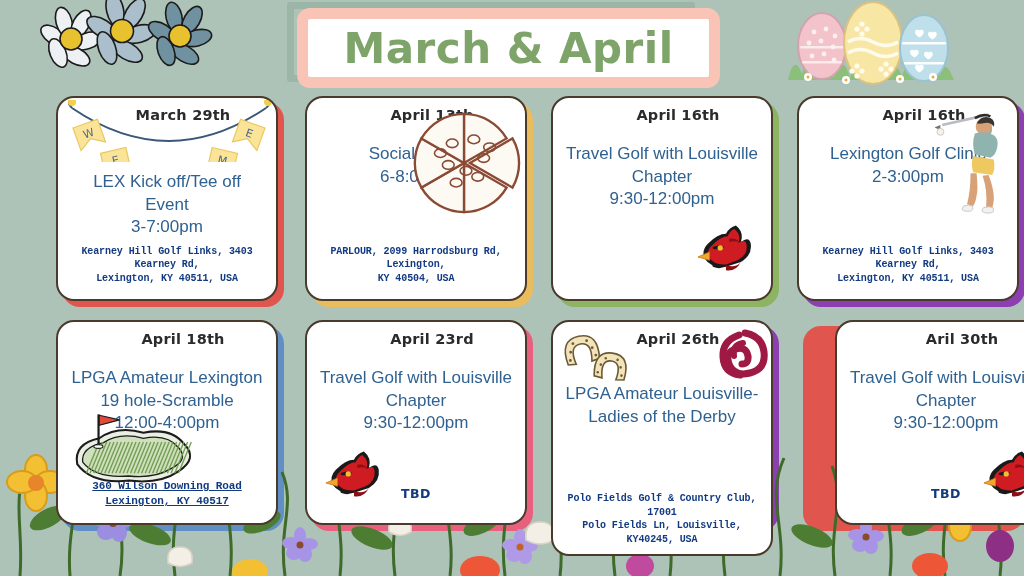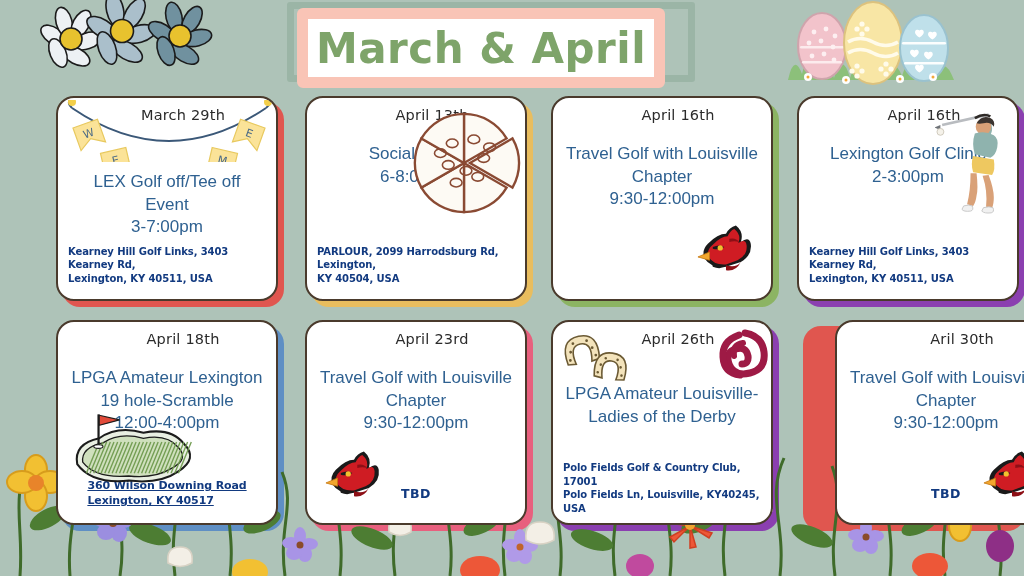--- a/index.html
+++ b/index.html
@@ -19,22 +19,22 @@
 
   
   .title-wrap{
     position:absolute;left:287px;top:2px;width:432px;height:86px;
   }
   .title-ghost{
     position:absolute;left:0;top:0;width:408px;height:80px;
     border:7px solid #9bb5a6;border-radius:3px;box-sizing:border-box;
   }
   .title-frame{
-    position:absolute;left:10px;top:6px;width:368px;height:80px;
-    border:11px solid #f9c4b6;border-radius:6px;box-sizing:border-box;
+    position:absolute;left:10px;top:6px;width:423px;height:80px;
+    border:11px solid #f9c4b6;border-radius:13px;box-sizing:border-box;
     background:#ffffff;
     display:flex;align-items:center;justify-content:center;
   }
   .title-text{
     color:#7ea46a;font-size:42px;font-weight:bold;letter-spacing:0.5px;
     font-family:"DejaVu Sans", sans-serif;
     white-space:nowrap;
   }
 
   
@@ -52,39 +52,40 @@
     border-radius:18px;
     z-index:0;
   }
   .card-inner{
     position:relative;z-index:2;width:100%;height:100%;
     display:flex;flex-direction:column;align-items:center;
     padding:9px 10px 8px;box-sizing:border-box;
     overflow:hidden;border-radius:16px;
   }
   .c-date{
-    color:#2b2b2b;font-size:14.5px;font-weight:normal;
+    color:#2b2b2b;font-size:14.5px;font-weight:bold;
     letter-spacing:0.2px;margin:0 0 2px;position:relative;z-index:4;
     text-align:center;
     padding-left:32px;
   }
   .c-body{
     color:#2f6191;font-size:17px;line-height:1.33;text-align:center;
     font-family:"Liberation Sans", sans-serif;
     position:relative;z-index:4;white-space:pre-line;
   }
   .c-time{
     color:#2f6191;font-size:17px;line-height:1.33;text-align:center;
     font-family:"Liberation Sans", sans-serif;
     position:relative;z-index:4;
   }
   .c-addr{
     color:#123a80;font-size:10px;font-weight:bold;line-height:1.35;
-    white-space:pre-line;position:relative;z-index:4;
+    text-align:center;white-space:pre-line;position:relative;z-index:4;
     letter-spacing:-0.1px;
+    font-family:Liberation Mono, monospace;
   }
   .c-addr.underline{text-decoration:underline;font-size:11px;}
   .c-tbd{
     color:#123a80;font-size:12.5px;font-weight:bold;letter-spacing:0.5px;
     position:relative;z-index:4;
   }
   .spacer{flex:1 1 auto;}
   .art{position:absolute;z-index:3;pointer-events:none;}
 </style>
 </head>
@@ -231,21 +232,21 @@
               <path d="M-13 -2 L13 -2 L13 22 L0 14 L-13 22 Z" fill="#fbe398" stroke="#e8c95f" stroke-width="1.2"></path>
               <text x="0" y="12" font-family="DejaVu Sans" font-size="11" fill="#4b6a86" text-anchor="middle">M</text>
             </g>
             <g transform="translate(194.1,25.5) rotate(19.7)">
               <path d="M-13 -2 L13 -2 L13 22 L0 14 L-13 22 Z" fill="#fbe398" stroke="#e8c95f" stroke-width="1.2"></path>
               <text x="0" y="12" font-family="DejaVu Sans" font-size="11" fill="#4b6a86" text-anchor="middle">E</text>
             </g>
           </svg>
           <div class="c-date">March 29th</div>
           <div style="height: 46px;"></div>
-          <div class="c-body">LEX Golf off/Tee off
+          <div class="c-body">LEX Kick off/Tee off
 Event</div>
           <div class="c-time">3-7:00pm</div>
           <div class="spacer"></div>
           <div class="c-addr" style="margin-bottom: 6px;">Kearney Hill Golf Links, 3403 Kearney Rd,
 Lexington, KY 40511, USA</div>
         </div>
       </div>
       <div class="card-shadow" style="left: 311px; top: 6px; width: 222px; height: 205px; background: rgb(233, 189, 94);"></div>
       <div class="card" style="left: 305px; top: 0px; width: 222px; height: 205px; z-index: 2;">
         <div class="card-inner">
@@ -397,21 +398,21 @@
             <path d="M44 24 Q52 22 56 28 Q50 26 44 28Z" fill="#8d0f16"></path>
             <path d="M24 34 Q32 30 38 34 Q32 38 24 36Z" fill="#1a1a1a"></path>
             <circle cx="33" cy="35" r="3.2" fill="#f2c02e"></circle>
             <path d="M20 40 L6 46 L20 50 Z" fill="#f2a62e" stroke="#c77a12" stroke-width="1"></path>
             <path d="M22 50 Q30 58 42 56 Q34 62 24 58Z" fill="#1a1a1a"></path>
             <path d="M40 56 Q52 60 58 52 Q52 64 40 62Z" fill="#8d0f16"></path>
           </g>
         </svg>
       </div>
       <div class="card-shadow" style="left: 557px; top: 230px; width: 222px; height: 205px; background: rgb(139, 63, 176);"></div>
-      <div class="card" style="left: 551px; top: 224px; width: 222px; height: 205px; z-index: 2;">
+      <div class="card" style="left: 551px; top: 224px; width: 222px; height: 236px; z-index: 2;">
         <div class="card-inner">
           <svg class="art" viewBox="0 0 222 70" style="left: 0px; top: 2px; width: 222px; height: 70px;">
             <g transform="translate(28,24) rotate(-12)">
               <path d="M-16 14 q-4 -26 16 -26 q20 0 16 26 l-8 1 q4 -19 -8 -19 q-12 0 -8 19z" fill="#f3e3bb" stroke="#6b5a34" stroke-width="1.6"></path>
               <g fill="#6b5a34">
                 <circle cx="-13" cy="10" r="1.4"></circle>
                 <circle cx="-11" cy="2" r="1.4"></circle>
                 <circle cx="-7" cy="-6" r="1.4"></circle>
                 <circle cx="13" cy="10" r="1.4"></circle>
                 <circle cx="11" cy="2" r="1.4"></circle>

